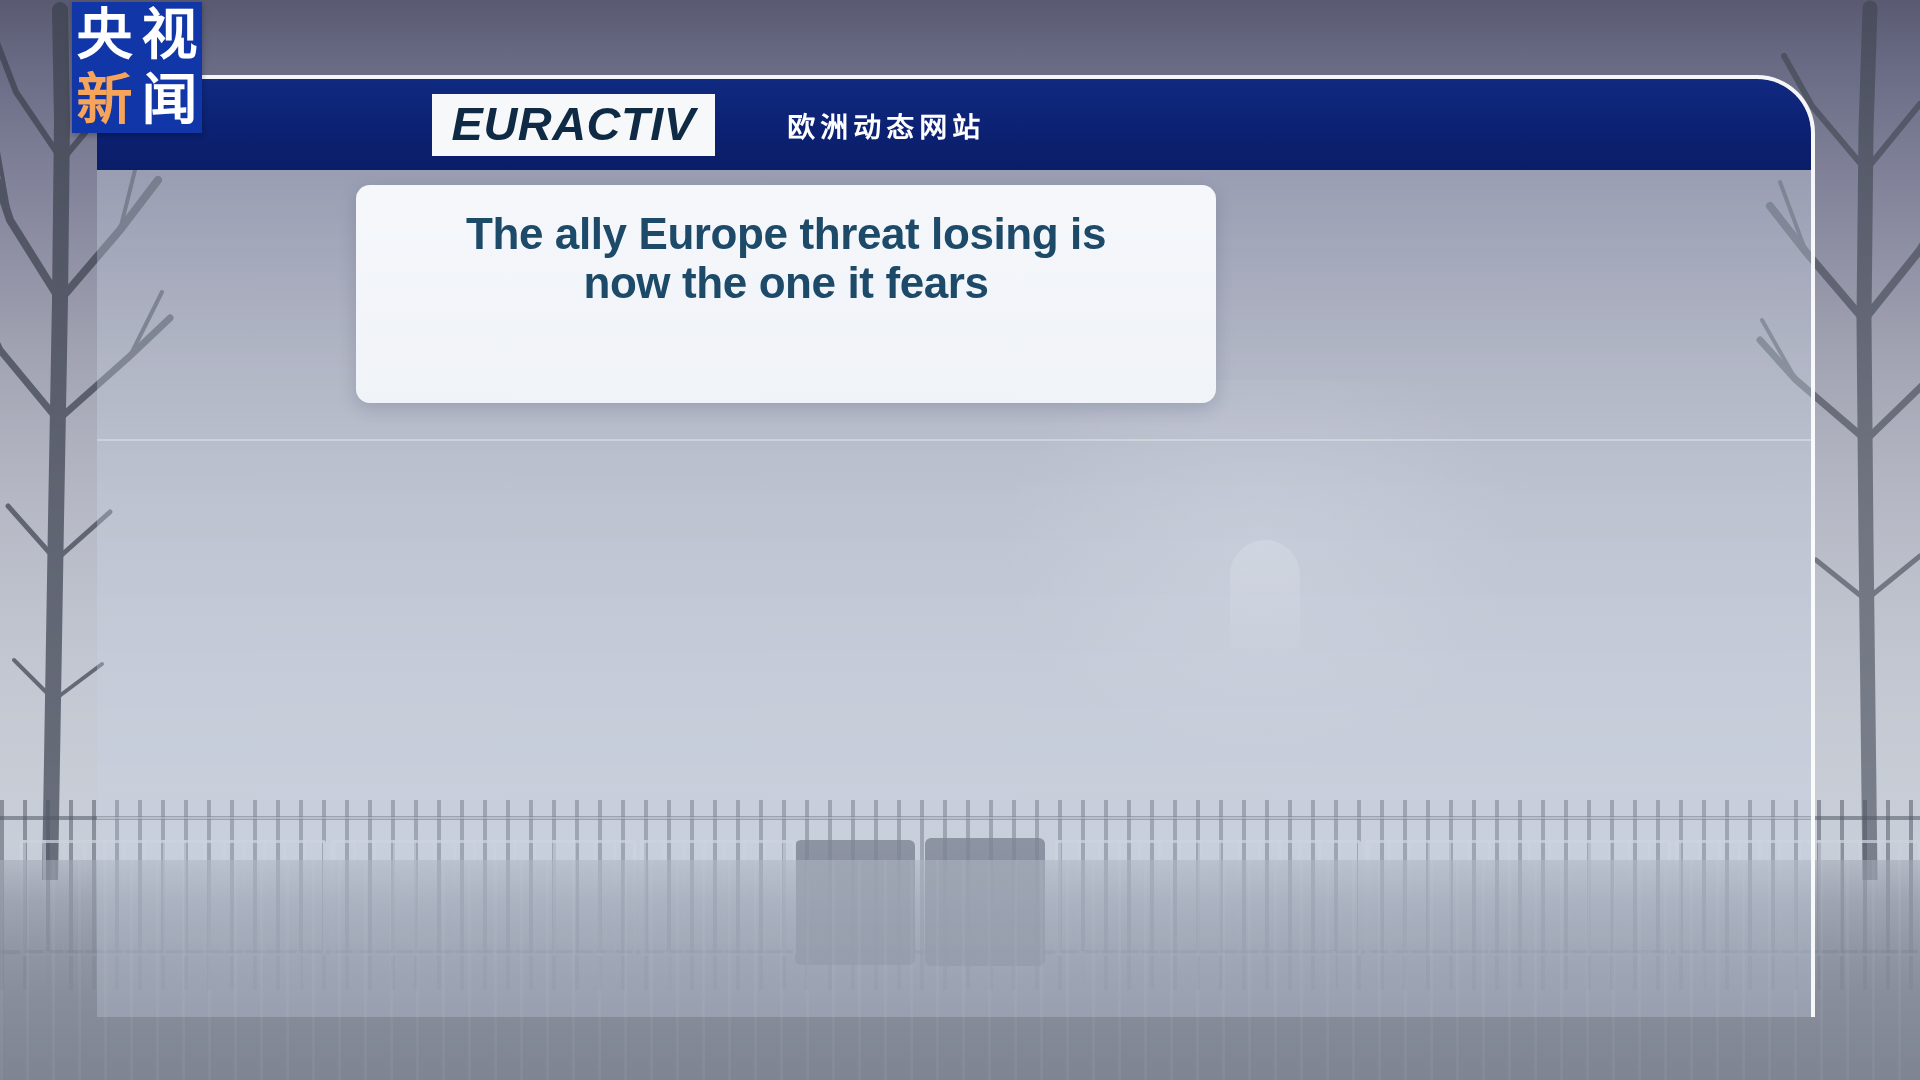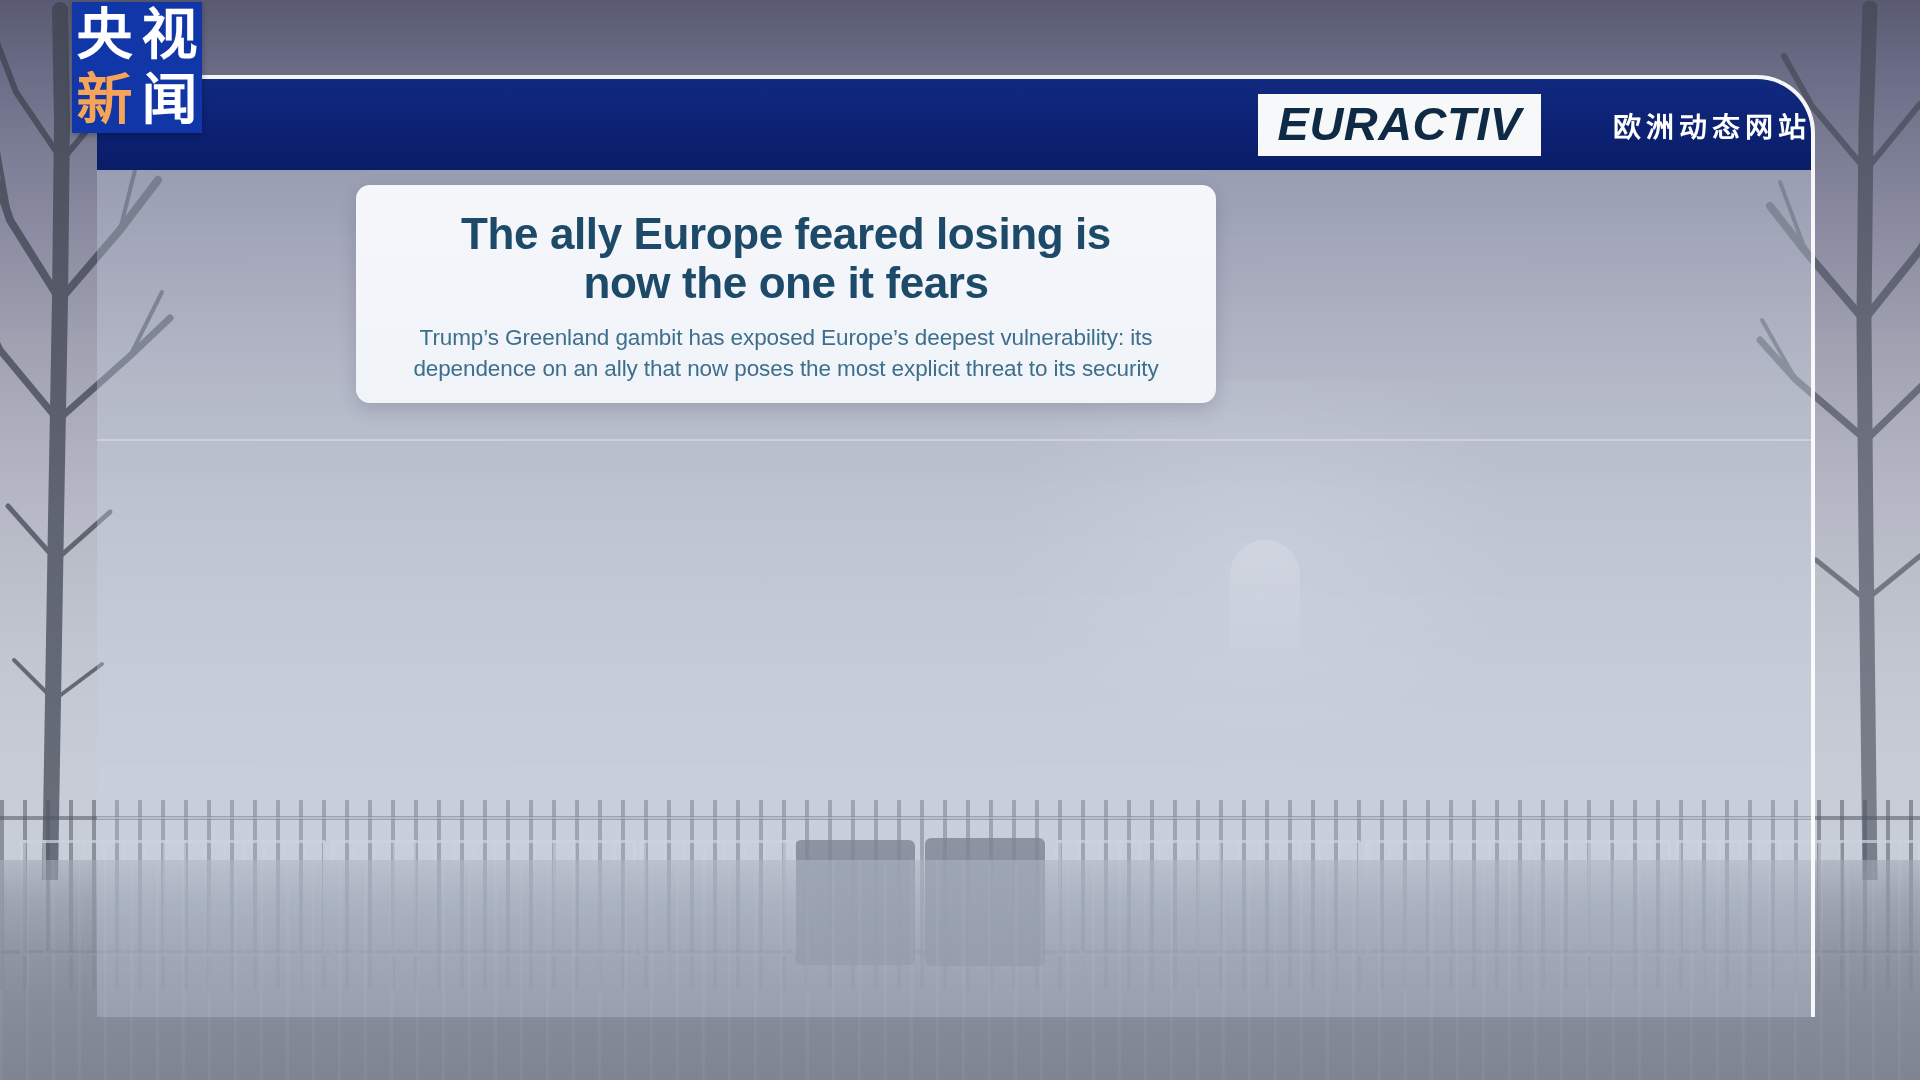--- a/index.html
+++ b/index.html
@@ -165,21 +165,20 @@
 
   .panel-header {
     position: absolute;
     left: 0; top: 0;
     width: 100%;
     height: 91px;
     background: linear-gradient(180deg, #102a80 0%, #0c2173 55%, #0a1d68 100%);
     border-top-right-radius: 54px;
     display: flex;
     align-items: center;
-    justify-content: flex-end;
   }
 
   .euractiv-box {
     margin-left: 335px;
     background: #f7f8fa;
     padding: 7px 22px 9px 22px;
     display: inline-block;
   }
   .euractiv-word {
     font-family: "Liberation Sans", "DejaVu Sans", sans-serif;
@@ -386,26 +385,22 @@
       </div>
       <div class="header-cn">欧洲动态网站</div>
     </div>
 
     <div class="panel-seam" style="top:360px;"></div>
     <div class="panel-seam" style="top:738px;"></div>
 
     <div style="position:absolute; left:259px; top:106px; width:860px;">
       <div class="article-card" style="position:relative; left:0; top:0;">
         <div class="article-headline">
-          <div>The ally Europe feared losing is</div>
+          <div>The ally Europe threat losing is</div>
           <div>now the one it fears</div>
-        </div>
-        <div class="article-sub">
-          <div>Trump’s Greenland gambit has exposed Europe’s deepest vulnerability: its</div>
-          <div>dependence on an ally that now poses the most explicit threat to its security</div>
         </div>
       </div>
     </div>
 
 
   </div>
 
   <div class="cctv-logo">
     <span class="cctv-ch cctv-w">央</span>
     <span class="cctv-ch cctv-w">视</span>

